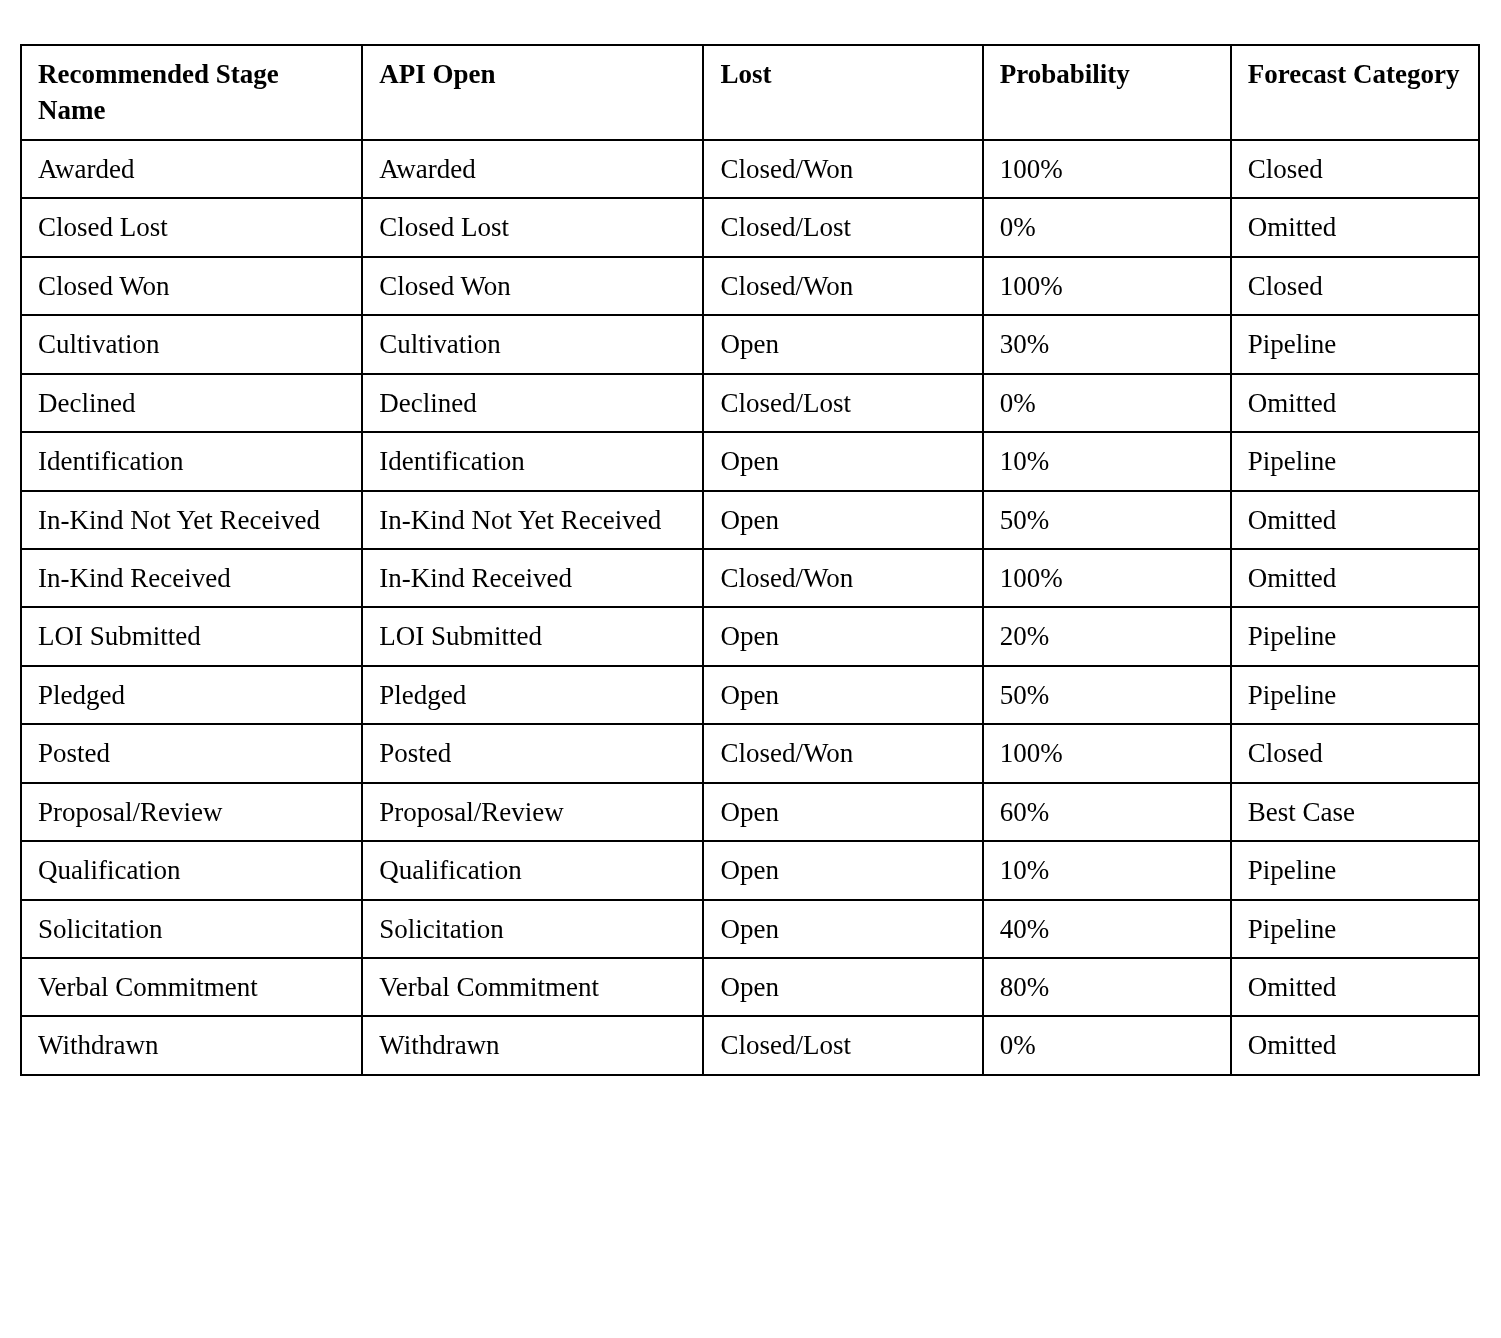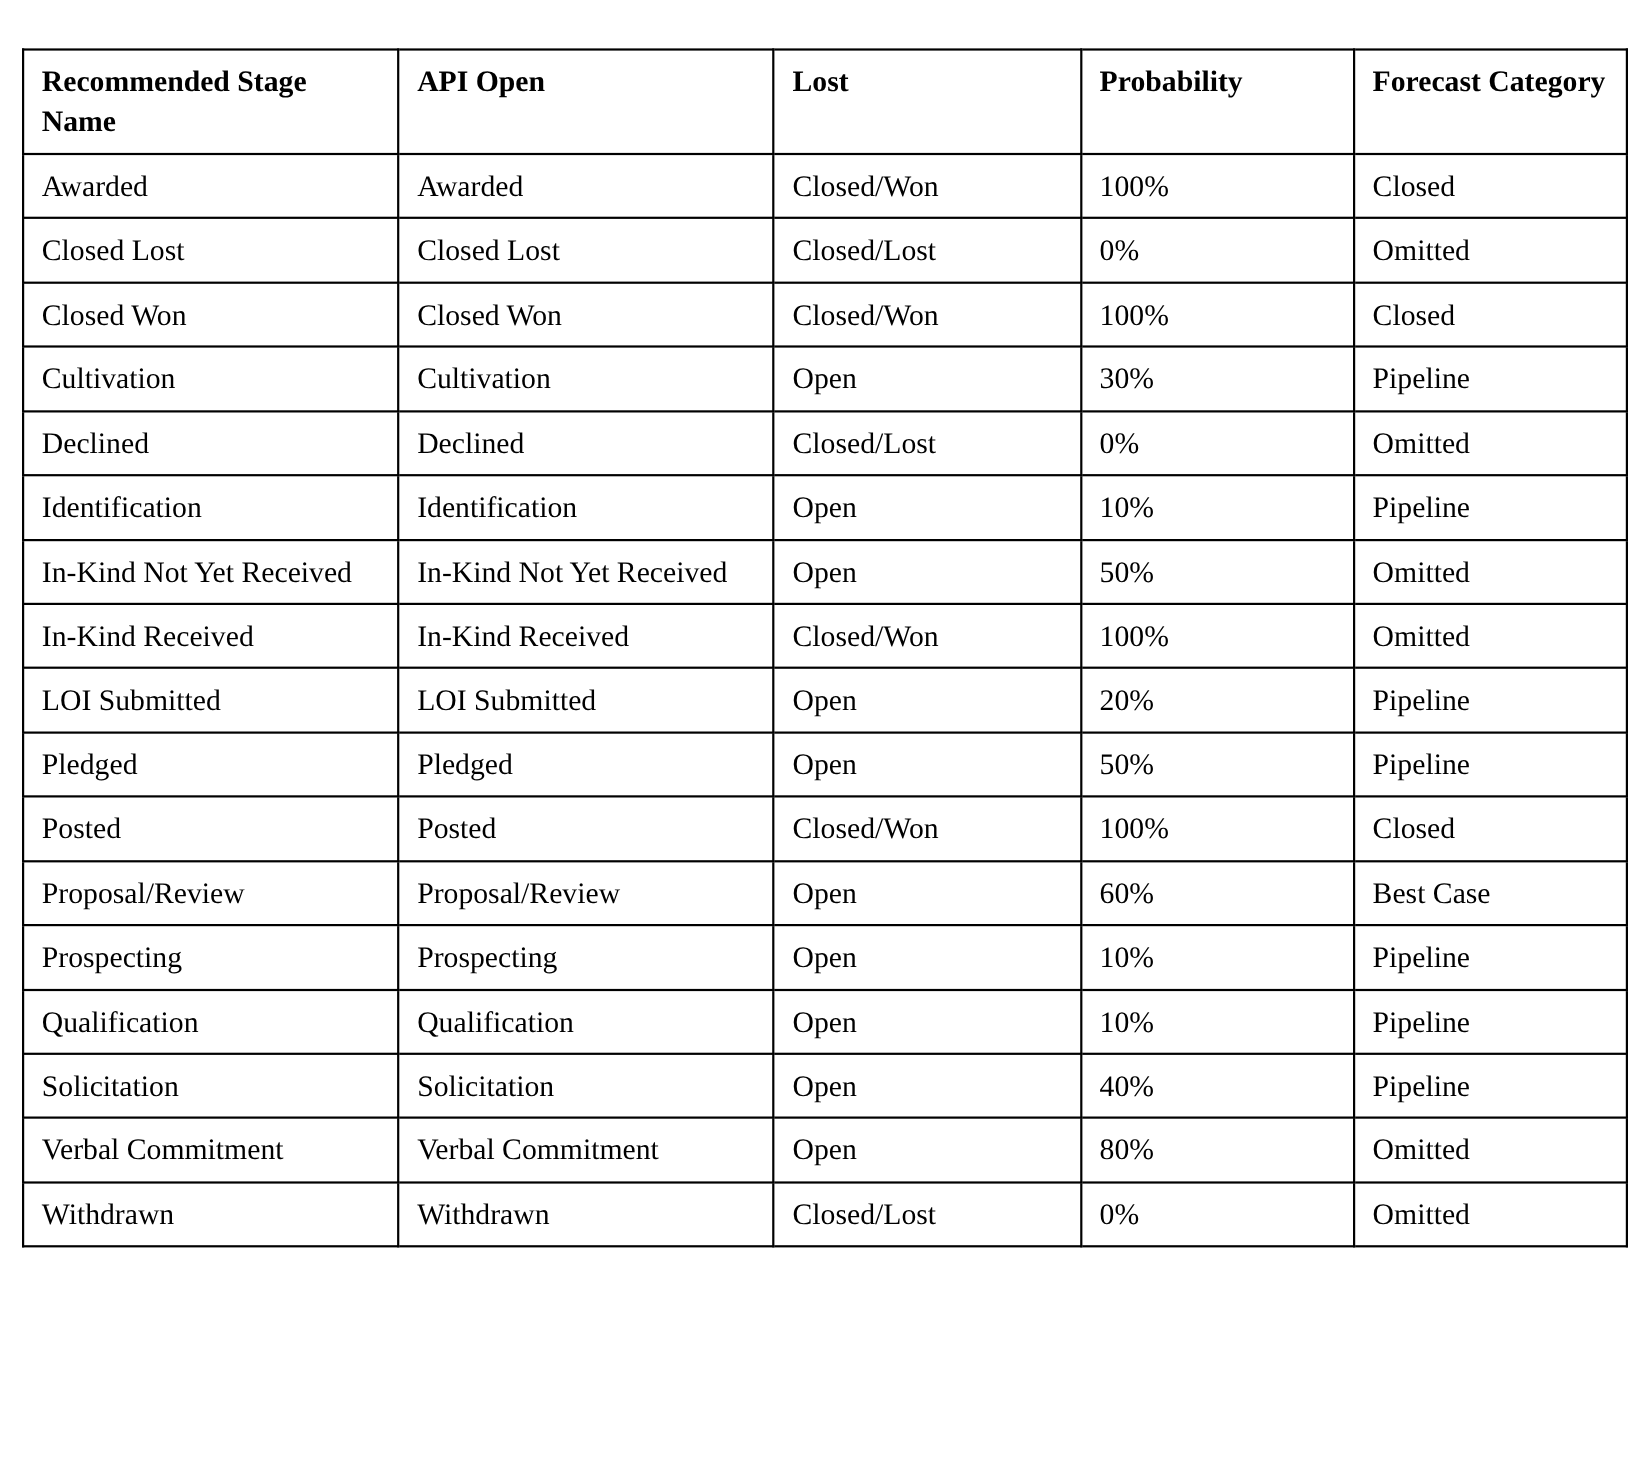--- a/index.html
+++ b/index.html
@@ -134,27 +134,20 @@
       <td>Closed</td>
     </tr>
     <tr>
       <td>Proposal/Review</td>
       <td>Proposal/Review</td>
       <td>Open</td>
       <td>60%</td>
       <td>Best Case</td>
     </tr>
     <tr>
-      <td>Prospecting</td>
-      <td>Prospecting</td>
-      <td>Open</td>
-      <td>10%</td>
-      <td>Pipeline</td>
-    </tr>
-    <tr>
       <td>Qualification</td>
       <td>Qualification</td>
       <td>Open</td>
       <td>10%</td>
       <td>Pipeline</td>
     </tr>
     <tr>
       <td>Solicitation</td>
       <td>Solicitation</td>
       <td>Open</td>

